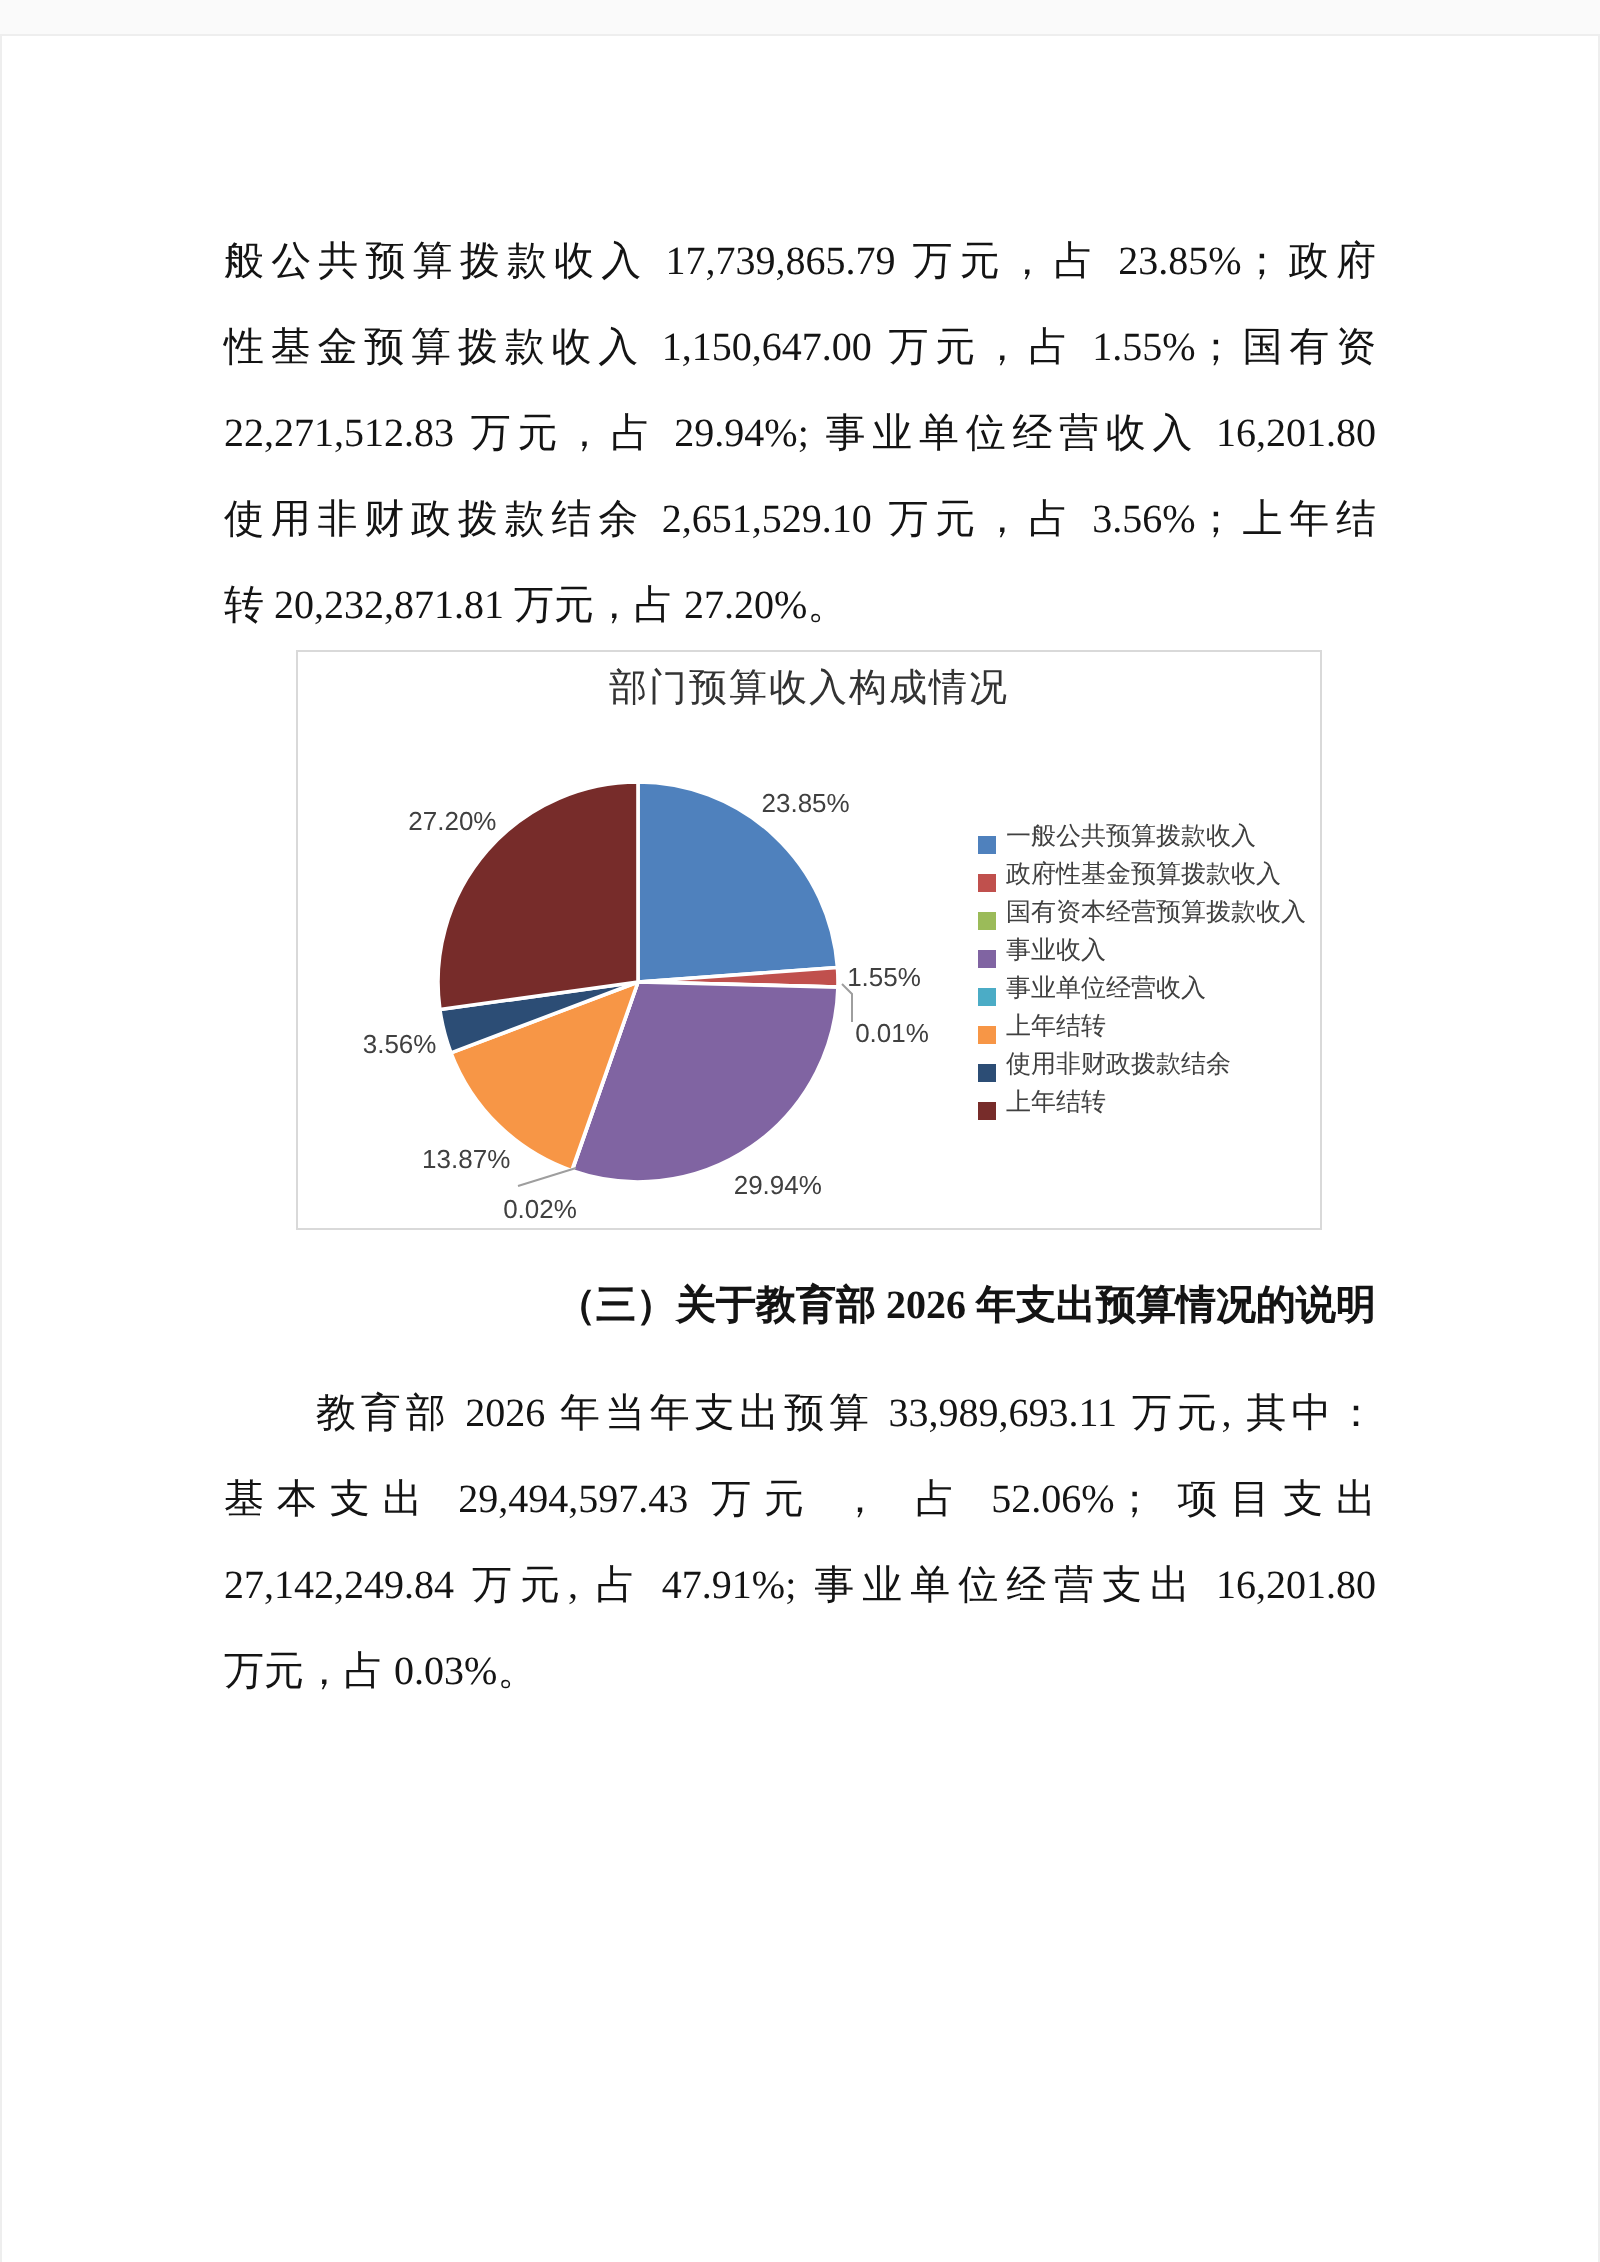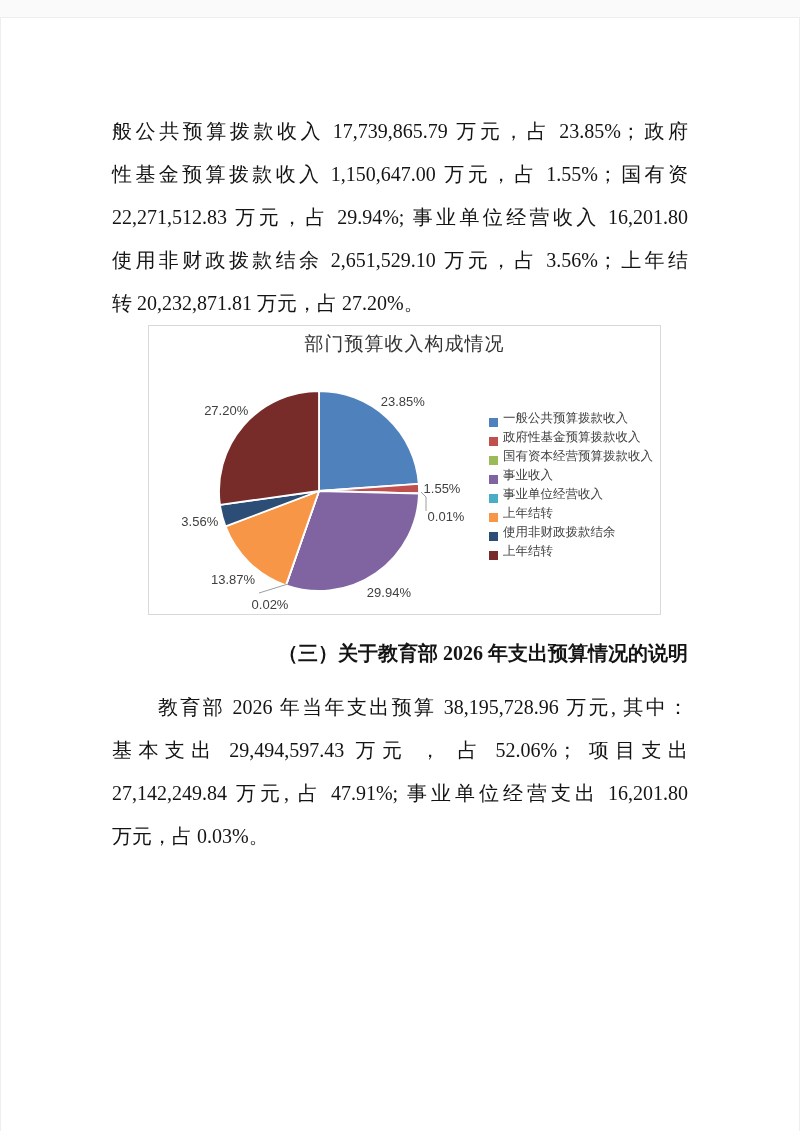--- a/index.html
+++ b/index.html
@@ -148,20 +148,20 @@
           <div class="legend-item">
             <span class="legend-swatch" style="background: rgb(119, 44, 42);"></span>
             <span>上年结转</span>
           </div>
         </div>
     </figure>
 
     <h3 class="section-heading">（三）关于教育部 2026 年支出预算情况的说明</h3>
 
     <div class="paragraph para2">
-      <div class="body-line indent-first">教育部 2026 年当年支出预算 38,195,728.96 万元, 其中：</div>
+      <div class="body-line indent-first">教育部 2026 年当年支出预算 33,989,693.11 万元, 其中：</div>
       <div class="body-line">基本支出 29,494,597.43 万元 ， 占 52.06%； 项目支出</div>
       <div class="body-line">27,142,249.84 万元, 占 47.91%; 事业单位经营支出 16,201.80</div>
       <div class="body-line last">万元，占 0.03%。</div>
     </div>
   </div>
 
 </div>
 
 </body></html>

